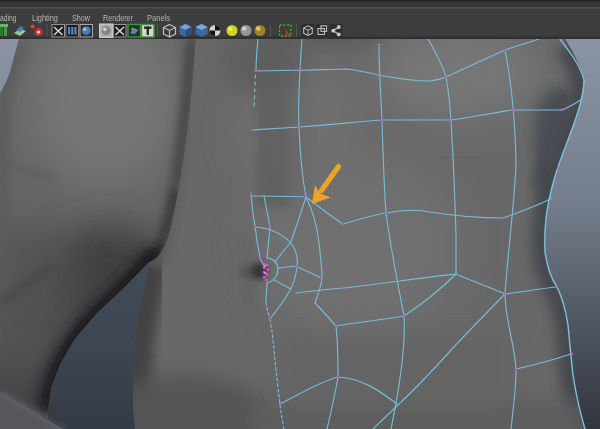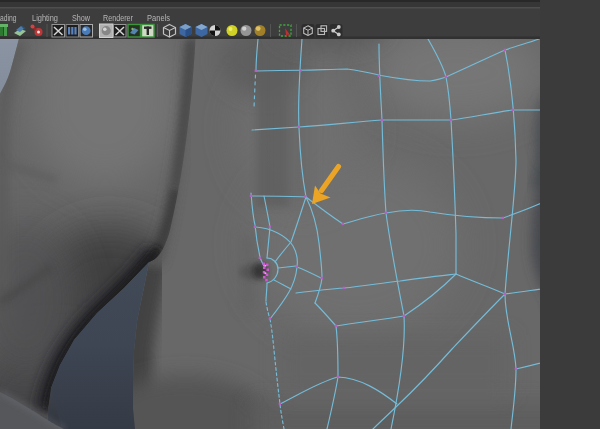--- a/index.html
+++ b/index.html
@@ -1,16 +1,16 @@
 <!DOCTYPE html>
 <html><head>
 <meta charset="utf-8">
 <style>
   html,body{margin:0;padding:0;background:#3b3b3b;}
-  #stage{position:relative;width:540px;height:429px;overflow:hidden;font-family:"Liberation Sans",sans-serif;}
+  #stage{position:relative;width:600px;height:429px;overflow:hidden;font-family:"Liberation Sans",sans-serif;}
 </style>
 </head>
 <body>
 <div id="stage">
 <svg width="600" height="429" viewBox="0 0 600 429">
 <defs>
   <linearGradient id="bgGrad" x1="0" y1="39" x2="0" y2="429" gradientUnits="userSpaceOnUse">
     <stop offset="0" stop-color="#8b94a2"></stop>
     <stop offset="0.42" stop-color="#747d8b"></stop>
     <stop offset="0.75" stop-color="#4d5460"></stop>

